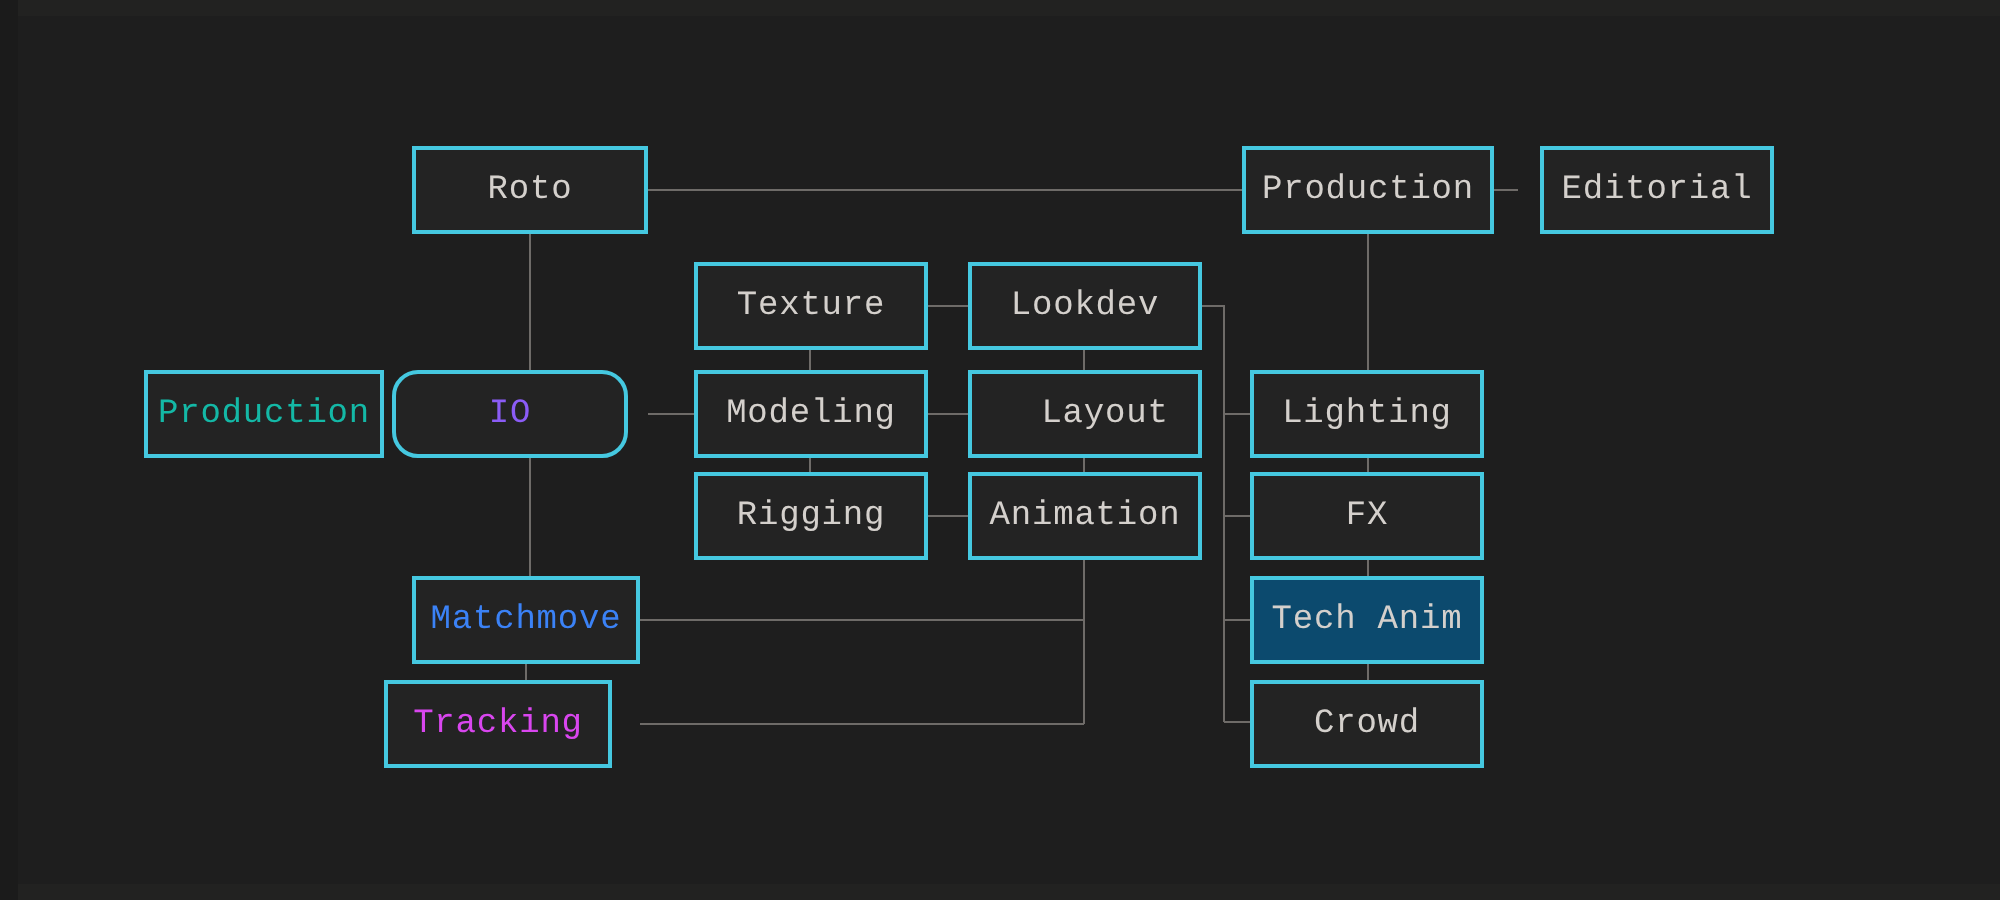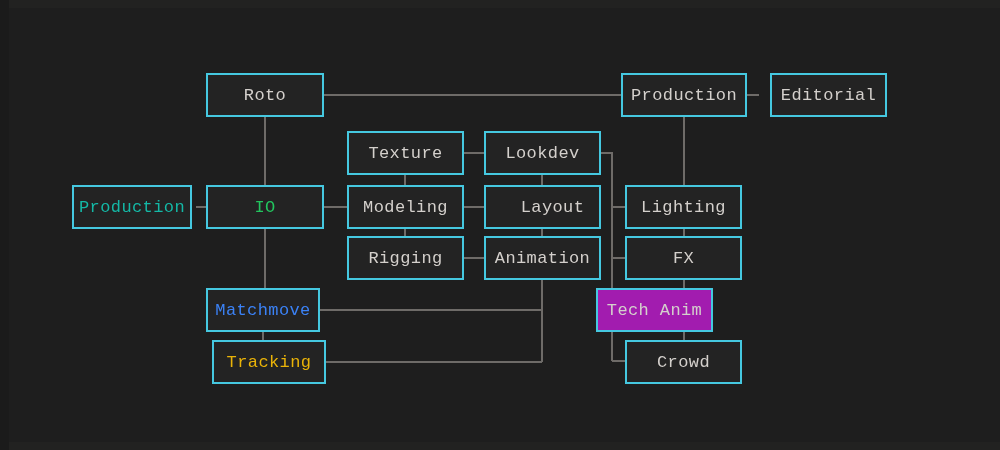--- a/index.html
+++ b/index.html
@@ -107,21 +107,21 @@
       </div>
       <div class="node" style="left: 347px; top: 131px; width: 117px; height: 44px; border-color: rgb(69, 200, 224); background: rgb(35, 35, 35); color: rgb(212, 208, 204);">
         <span class="node-label">Texture</span>
       </div>
       <div class="node" style="left: 484px; top: 131px; width: 117px; height: 44px; border-color: rgb(69, 200, 224); background: rgb(35, 35, 35); color: rgb(212, 208, 204);">
         <span class="node-label">Lookdev</span>
       </div>
       <div class="node" style="left: 72px; top: 185px; width: 120px; height: 44px; border-color: rgb(69, 200, 224); background: rgb(35, 35, 35); color: #14b8a6;">
         <span class="node-label">Production</span>
       </div>
-      <div class="node" style="left: 206px; top: 185px; width: 118px; height: 44px; border-color: rgb(69, 200, 224); background: rgb(35, 35, 35); color: #22c55e;">
+      <div class="node" style="left: 196px; top: 185px; width: 118px; height: 44px; border-color: rgb(69, 200, 224); background: rgb(35, 35, 35); color: #8b5cf6; border-radius: 13px;">
         <span class="node-label">IO</span>
       </div>
       <div class="node" style="left: 347px; top: 185px; width: 117px; height: 44px; border-color: rgb(69, 200, 224); background: rgb(35, 35, 35); color: rgb(212, 208, 204);">
         <span class="node-label">Modeling</span>
       </div>
       <div class="node" style="left: 484px; top: 185px; width: 117px; height: 44px; border-color: rgb(69, 200, 224); background: rgb(35, 35, 35); color: rgb(212, 208, 204); padding-left: 20px;">
         <span class="node-label">Layout</span>
       </div>
       <div class="node" style="left: 625px; top: 185px; width: 117px; height: 44px; border-color: rgb(69, 200, 224); background: rgb(35, 35, 35); color: rgb(212, 208, 204);">
         <span class="node-label">Lighting</span>
@@ -131,24 +131,24 @@
       </div>
       <div class="node" style="left: 484px; top: 236px; width: 117px; height: 44px; border-color: rgb(69, 200, 224); background: rgb(35, 35, 35); color: rgb(212, 208, 204);">
         <span class="node-label">Animation</span>
       </div>
       <div class="node" style="left: 625px; top: 236px; width: 117px; height: 44px; border-color: rgb(69, 200, 224); background: rgb(35, 35, 35); color: rgb(212, 208, 204);">
         <span class="node-label">FX</span>
       </div>
       <div class="node" style="left: 206px; top: 288px; width: 114px; height: 44px; border-color: rgb(69, 200, 224); background: rgb(35, 35, 35); color: #3b82f6;">
         <span class="node-label">Matchmove</span>
       </div>
-      <div class="node" style="left: 596px; top: 288px; width: 117px; height: 44px; border-color: rgb(69, 200, 224); background: #a21caf; color: rgb(212, 208, 204);">
+      <div class="node" style="left: 625px; top: 288px; width: 117px; height: 44px; border-color: rgb(69, 200, 224); background: #0c4a6e; color: rgb(212, 208, 204);">
         <span class="node-label">Tech Anim</span>
       </div>
-      <div class="node" style="left: 212px; top: 340px; width: 114px; height: 44px; border-color: rgb(69, 200, 224); background: rgb(35, 35, 35); color: #eab308;">
+      <div class="node" style="left: 192px; top: 340px; width: 114px; height: 44px; border-color: rgb(69, 200, 224); background: rgb(35, 35, 35); color: #d946ef;">
         <span class="node-label">Tracking</span>
       </div>
       <div class="node" style="left: 625px; top: 340px; width: 117px; height: 44px; border-color: rgb(69, 200, 224); background: rgb(35, 35, 35); color: rgb(212, 208, 204);">
         <span class="node-label">Crowd</span>
       </div>
     </div>
 
 </div>
 
 </body></html>

